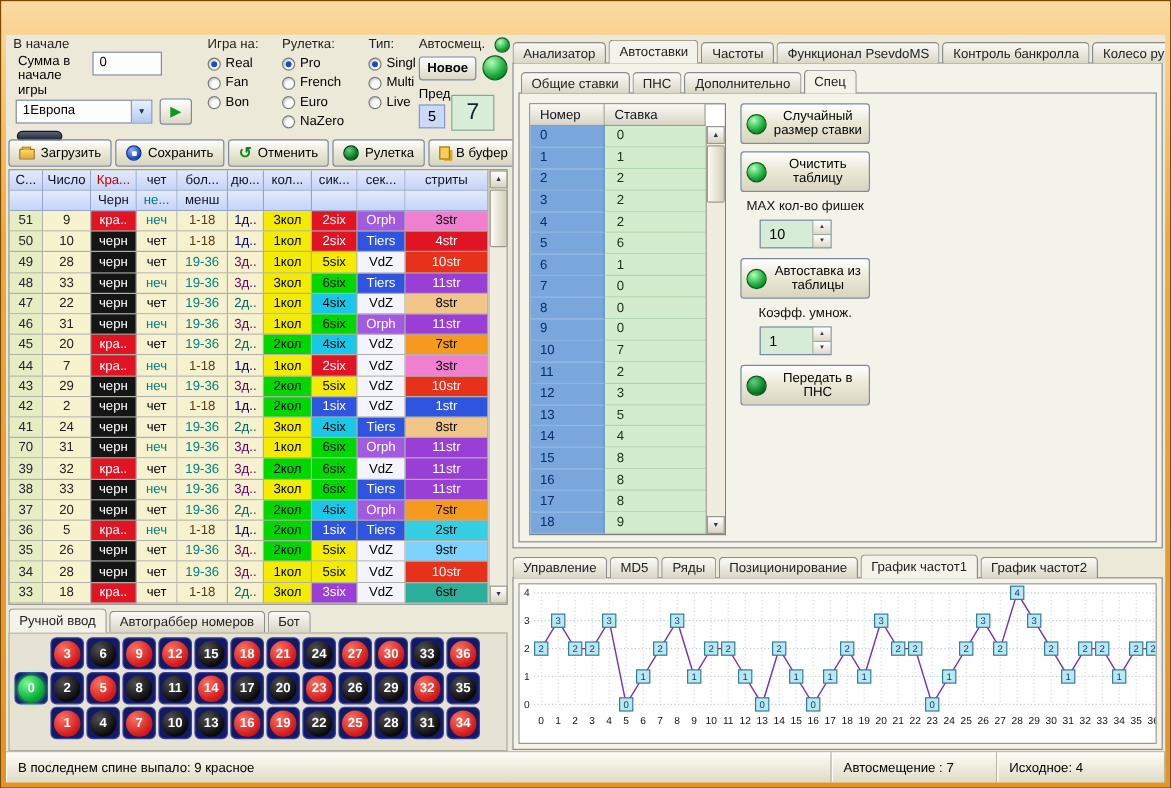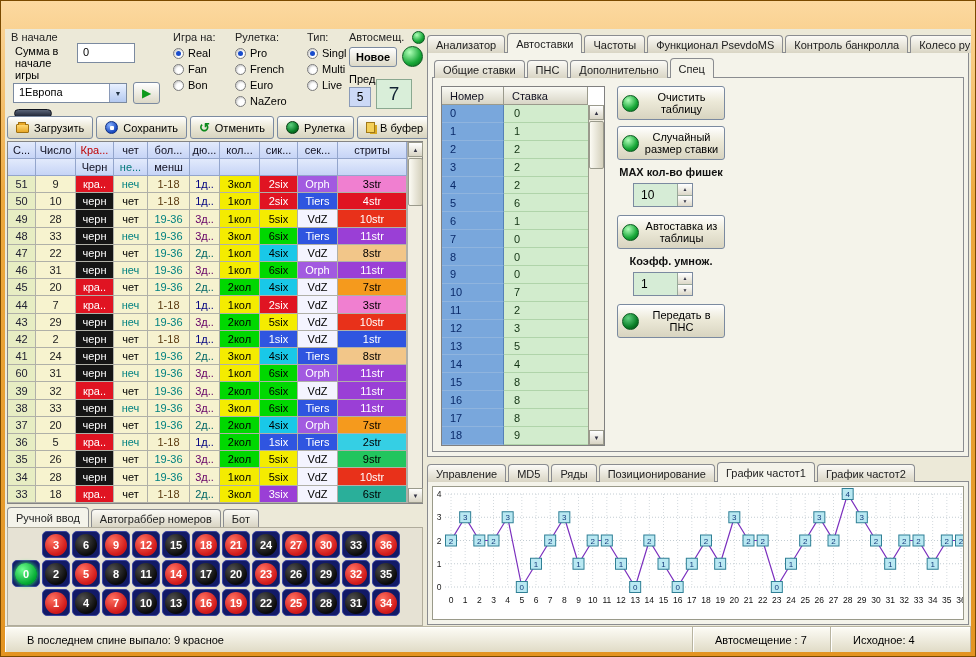--- a/index.html
+++ b/index.html
@@ -98,32 +98,32 @@
   .bt-rows{position:absolute;left:0;top:18px;right:16px;bottom:0;display:flex;flex-direction:column;}
   .bt-row{flex:1;display:flex;}
   .bt-num{width:62px;background:#79a7dc;color:#0a2a6a;display:flex;align-items:center;padding-left:8px;border-right:1px solid #5580b8;border-bottom:1px solid #8fb4de;}
   .bt-val{flex:1;background:#d2eccd;color:#133313;display:flex;align-items:center;padding-left:10px;border-bottom:1px solid #b0d4aa;}
   .bt-scroll{position:absolute;right:0;top:18px;bottom:0;width:16px;background:#f0ede0;border-left:1px solid #9a9a8c;}
   .bt-scroll .vs-btn{width:15px;}
   .ctrl-col{position:absolute;left:182px;top:8px;width:118px;}
   .rc-btn{width:108px;min-height:34px;padding:2px 4px;line-height:12px;text-align:center;margin:0 0 6px 2px;position:relative;display:flex;align-items:center;justify-content:center;gap:4px;}
   .sphere{width:17px;height:17px;border-radius:50%;background:radial-gradient(circle at 35% 28%,#b0ffb8,#18a838 60%,#076018);border:1px solid #0a5a20;flex:0 0 auto;}
   .sphere.dark{background:radial-gradient(circle at 35% 28%,#60d080,#0a8028 60%,#043a10);}
-  .rc-label{width:112px;text-align:center;line-height:13px;margin:4px 0 4px 0;color:#111;font-weight:bold;}
+  .rc-label{width:112px;text-align:center;line-height:13px;margin:4px 0 4px 0;color:#111;}
   .spinbox{display:flex;width:60px;height:24px;border:1px solid #7b8aa0;background:#d6ecd6;margin:0 0 8px 18px;}
   .spin-val{flex:1;display:flex;align-items:center;padding-left:7px;font-size:12px;}
   .spin-arrows{width:15px;display:flex;flex-direction:column;border-left:1px solid #9aa89a;}
   .sa{flex:1;background:linear-gradient(#fff,#dcd8c8);border-bottom:1px solid #9aa89a;display:flex;align-items:center;justify-content:center;font-size:5px;color:#334;}
   .sa:last-child{border-bottom:none;}
   #bottom-tabs{position:absolute;left:2px;top:431px;right:0;height:22px;}
   .chart-panel{position:absolute;left:2px;top:452px;right:2px;height:144px;background:#f4f3ea;border:1px solid #8a8c90;}
   .chart-box{position:absolute;left:4px;top:4px;right:4px;bottom:4px;background:#fff;border:1px solid #9a9a8a;overflow:hidden;}
 
   .statusbar{position:absolute;left:0;right:0;bottom:0;height:26px;background:linear-gradient(#fdfcf6,#e0dbc6);border-top:1px solid #b8b4a0;display:flex;}
-  .sb-sec{display:flex;align-items:center;padding:0 22px;border-right:1px solid #b8b4a0;box-shadow:inset 1px 1px 0 #fff;white-space:nowrap;}
+  .sb-sec{display:flex;align-items:center;padding:0 10px;border-right:1px solid #b8b4a0;box-shadow:inset 1px 1px 0 #fff;white-space:nowrap;}
   .sb-1{width:688px;} .sb-2{width:138px;} .sb-3{flex:1;}
 </style>
 </head>
 <body>
 
 <div class="window">
 
   <div class="content">
 
     <div class="left-pane">
@@ -383,21 +383,21 @@
               <div class="ht-cell w2" style="background: rgb(21, 21, 21); color: rgb(255, 255, 255);">черн</div>
               <div class="ht-cell w3" style="background: rgb(246, 242, 207); color: rgb(0, 0, 0);">чет</div>
               <div class="ht-cell w4" style="background: rgb(246, 242, 207); color: rgb(0, 128, 128);">19-36</div>
               <div class="ht-cell w5" style="background: rgb(246, 242, 207); color: rgb(0, 102, 102);">2д..</div>
               <div class="ht-cell w6" style="background: rgb(244, 236, 0); color: rgb(0, 0, 0);">3кол</div>
               <div class="ht-cell w7" style="background: rgb(25, 200, 232); color: rgb(0, 0, 0);">4six</div>
               <div class="ht-cell w8" style="background: rgb(47, 85, 224); color: rgb(255, 255, 255);">Tiers</div>
               <div class="ht-cell w9" style="background: rgb(242, 198, 137); color: rgb(0, 0, 0);">8str</div>
             </div>
             <div class="ht-row">
-              <div class="ht-cell w0 spin-col">60</div>
+              <div class="ht-cell w0 spin-col">70</div>
               <div class="ht-cell w1 num-col">31</div>
               <div class="ht-cell w2" style="background: rgb(21, 21, 21); color: rgb(255, 255, 255);">черн</div>
               <div class="ht-cell w3" style="background: rgb(246, 242, 207); color: rgb(0, 128, 128);">неч</div>
               <div class="ht-cell w4" style="background: rgb(246, 242, 207); color: rgb(0, 128, 128);">19-36</div>
               <div class="ht-cell w5" style="background: rgb(246, 242, 207); color: rgb(102, 0, 102);">3д..</div>
               <div class="ht-cell w6" style="background: rgb(244, 236, 0); color: rgb(0, 0, 0);">1кол</div>
               <div class="ht-cell w7" style="background: rgb(0, 216, 0); color: rgb(0, 0, 0);">6six</div>
               <div class="ht-cell w8" style="background: rgb(162, 90, 224); color: rgb(255, 255, 255);">Orph</div>
               <div class="ht-cell w9" style="background: rgb(154, 63, 214); color: rgb(255, 255, 255);">11str</div>
             </div>
@@ -452,21 +452,21 @@
             <div class="ht-row">
               <div class="ht-cell w0 spin-col">35</div>
               <div class="ht-cell w1 num-col">26</div>
               <div class="ht-cell w2" style="background: rgb(21, 21, 21); color: rgb(255, 255, 255);">черн</div>
               <div class="ht-cell w3" style="background: rgb(246, 242, 207); color: rgb(0, 0, 0);">чет</div>
               <div class="ht-cell w4" style="background: rgb(246, 242, 207); color: rgb(0, 128, 128);">19-36</div>
               <div class="ht-cell w5" style="background: rgb(246, 242, 207); color: rgb(102, 0, 102);">3д..</div>
               <div class="ht-cell w6" style="background: rgb(0, 216, 0); color: rgb(0, 0, 0);">2кол</div>
               <div class="ht-cell w7" style="background: rgb(244, 236, 0); color: rgb(0, 0, 0);">5six</div>
               <div class="ht-cell w8" style="background: rgb(244, 244, 255); color: rgb(0, 0, 0);">VdZ</div>
-              <div class="ht-cell w9" style="background: #22c55e; color: rgb(0, 0, 0);">9str</div>
+              <div class="ht-cell w9" style="background: #7dd3fc; color: rgb(0, 0, 0);">9str</div>
             </div>
             <div class="ht-row">
               <div class="ht-cell w0 spin-col">34</div>
               <div class="ht-cell w1 num-col">28</div>
               <div class="ht-cell w2" style="background: rgb(21, 21, 21); color: rgb(255, 255, 255);">черн</div>
               <div class="ht-cell w3" style="background: rgb(246, 242, 207); color: rgb(0, 0, 0);">чет</div>
               <div class="ht-cell w4" style="background: rgb(246, 242, 207); color: rgb(0, 128, 128);">19-36</div>
               <div class="ht-cell w5" style="background: rgb(246, 242, 207); color: rgb(102, 0, 102);">3д..</div>
               <div class="ht-cell w6" style="background: rgb(244, 236, 0); color: rgb(0, 0, 0);">1кол</div>
               <div class="ht-cell w7" style="background: rgb(244, 236, 0); color: rgb(0, 0, 0);">5six</div>
@@ -725,25 +725,25 @@
             <div class="bt-scroll">
               <div class="vs-btn vs-up">▲</div>
               <div class="vs-thumb"></div>
               <div class="vs-btn vs-down">▼</div>
             </div>
           </div>
 
           <div class="ctrl-col">
             <div class="btn rc-btn">
               <span class="sphere"></span>
-              <span>Очистить таблицу</span>
+              <span>Случайный размер ставки</span>
             </div>
             <div class="btn rc-btn">
               <span class="sphere"></span>
-              <span>Случайный размер ставки</span>
+              <span>Очистить таблицу</span>
             </div>
             <div class="rc-label">MAX кол-во фишек</div>
             <div class="spinbox">
               <div class="spin-val">10</div>
               <div class="spin-arrows">
                 <div class="sa">▲</div>
                 <div class="sa">▼</div>
               </div>
             </div>
             <div class="btn rc-btn">

